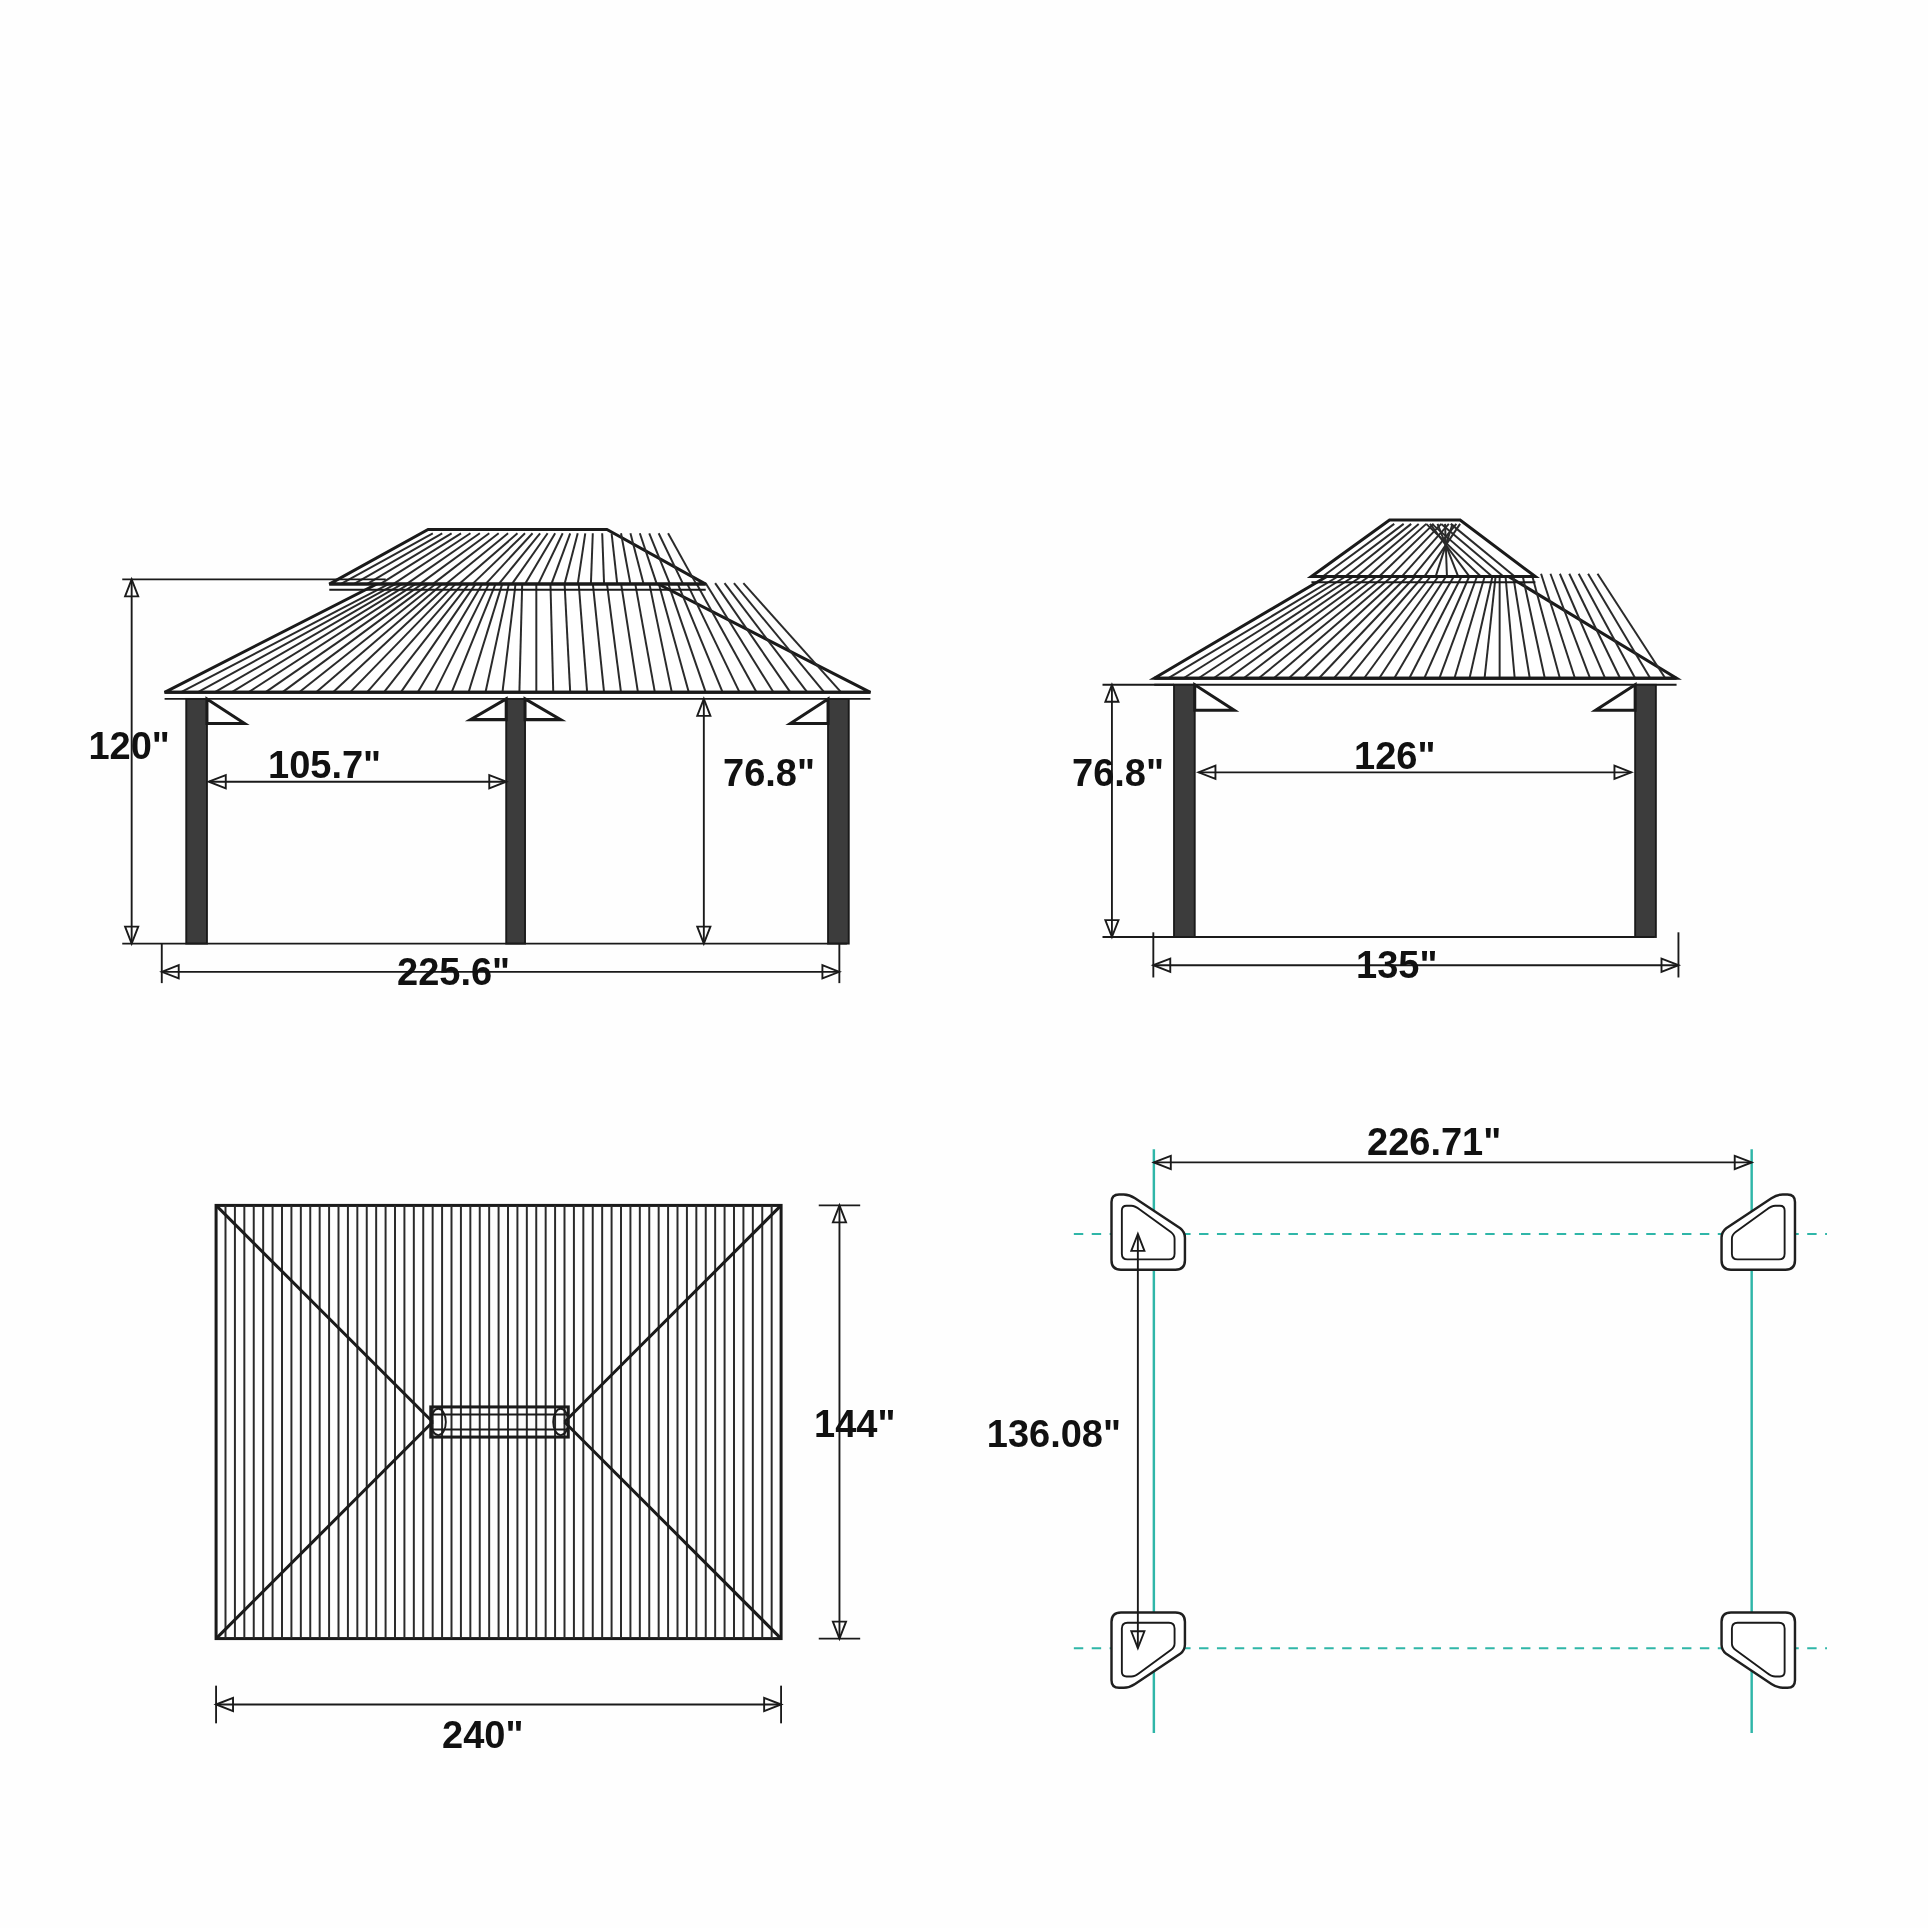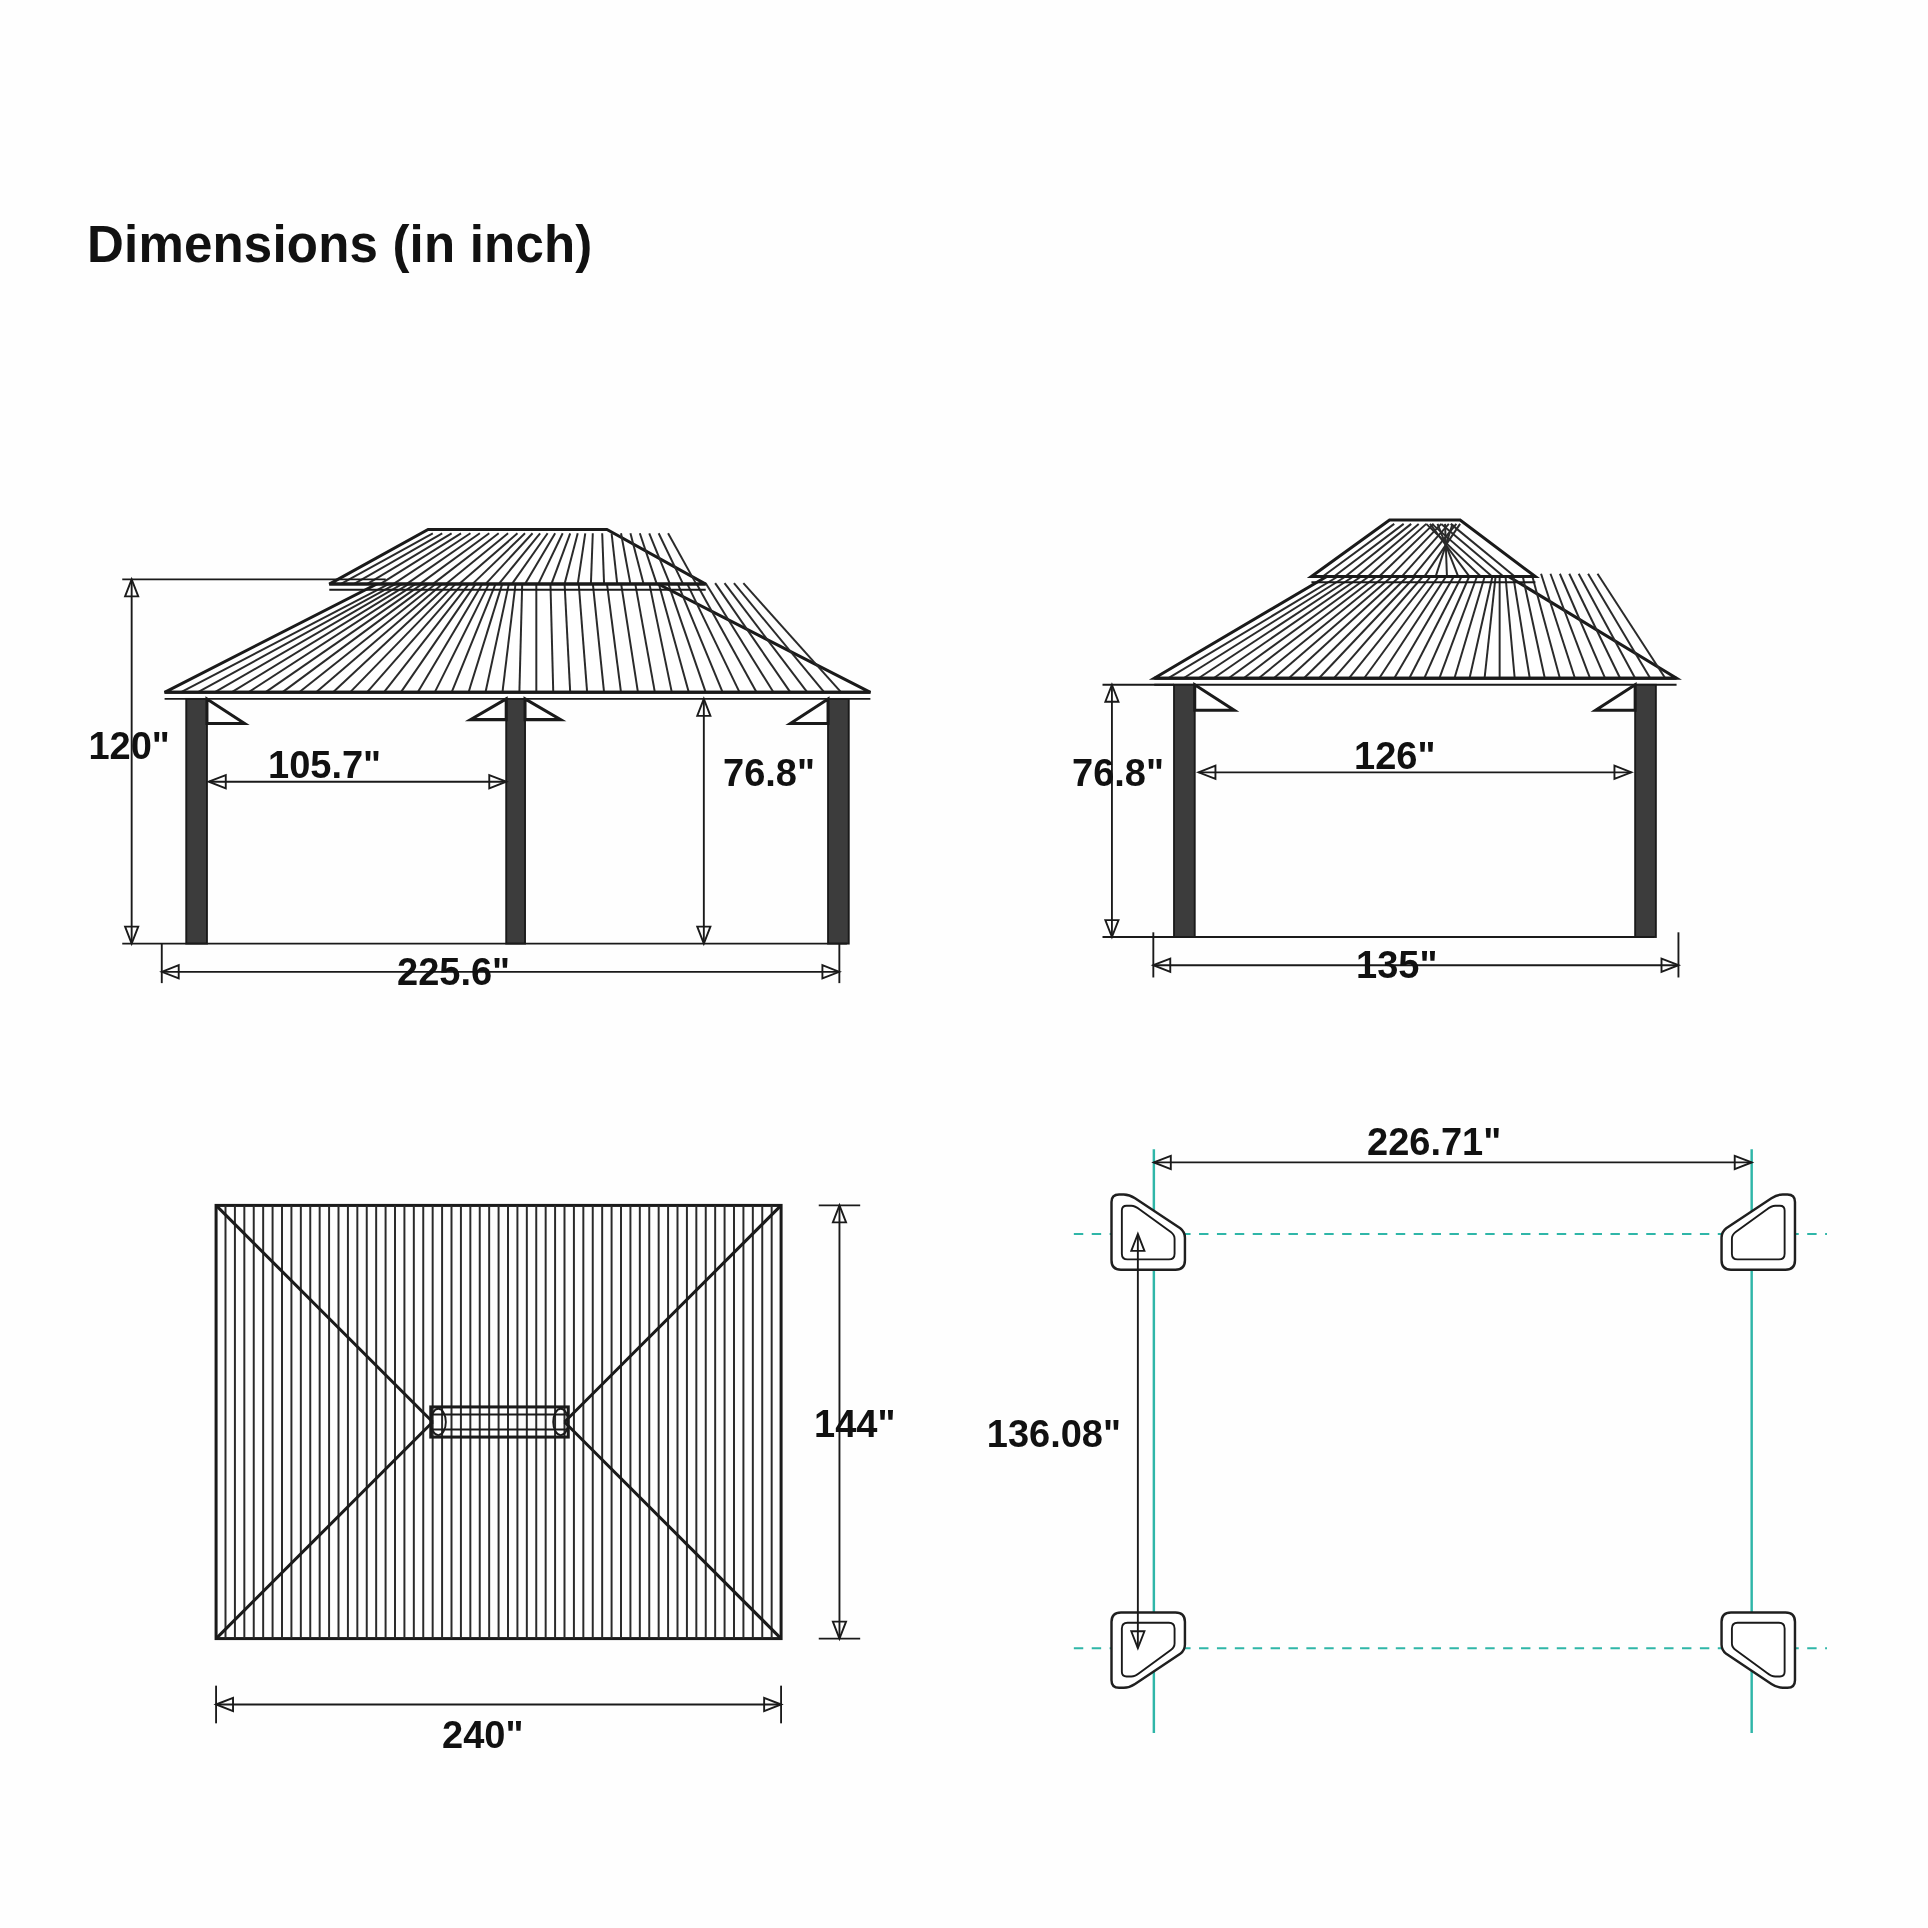--- a/index.html
+++ b/index.html
@@ -52,21 +52,20 @@
   .topfill { fill: #ffffff; }
   .teal { stroke: #2fb6a8; fill: none; stroke-width: 2.6; }
   .teal-dash { stroke: #2fb6a8; fill: none; stroke-width: 2.2; stroke-dasharray: 10 9; }
   .foot { stroke: #1f1f1f; fill: #ffffff; stroke-width: 2.6; }
 </style>
 </head>
 <body>
 
 <div class="page">
 
-  <div class="title">Dimensions (in inch)</div>
 
   <div class="panel" style="left:94px; top:490px; width:847px; height:527px;">
     <svg width="847" height="527" viewBox="0 0 900 560">
 
       <polygon class="ln med topfill" points="75,215 310,95 590,95 825,215"></polygon>
 
       <g class="roofline">
         <line x1="92" y1="215" x2="315" y2="99"></line>
           <line x1="110" y1="215" x2="322" y2="99"></line>
         <line x1="128" y1="215" x2="329" y2="99"></line>

